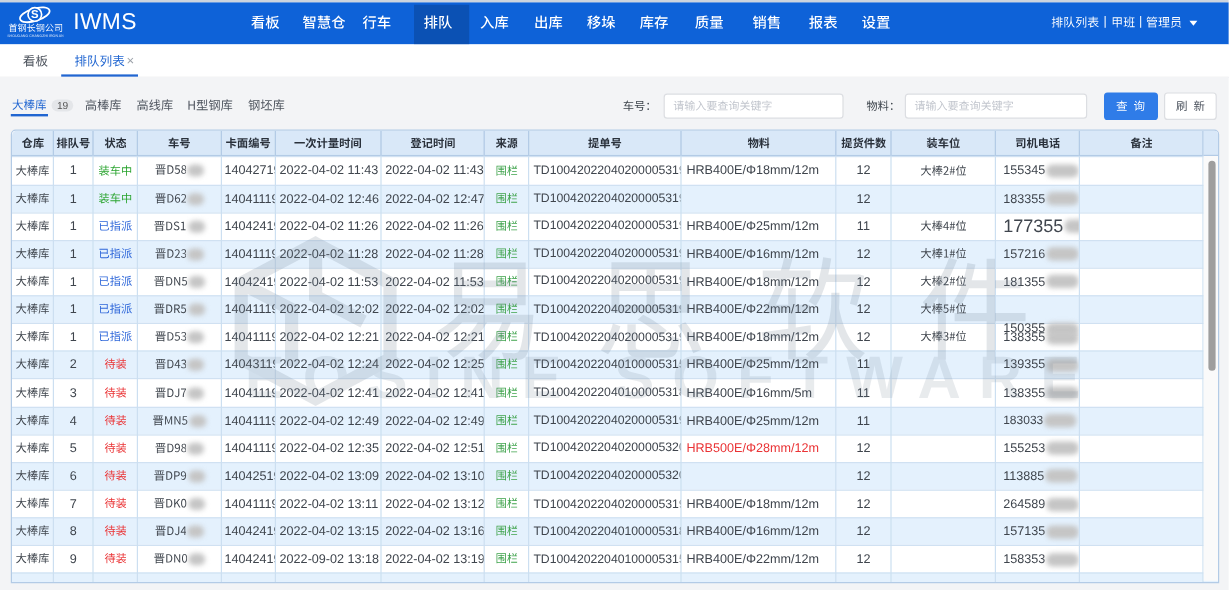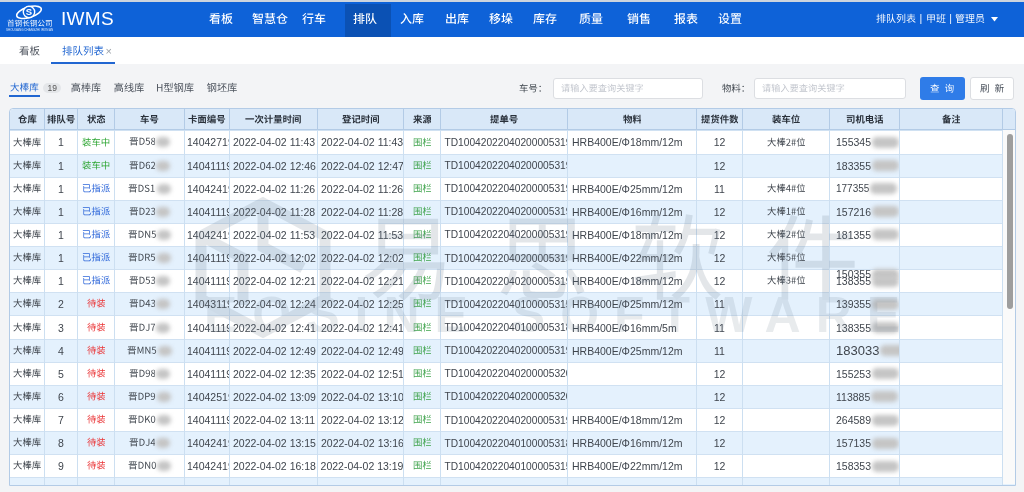--- a/index.html
+++ b/index.html
@@ -804,21 +804,21 @@
           <g fill="currentColor" transform="translate(0,8.65) scale(0.009400,-0.009400)">
             <use href="#q27" x="0"></use>
             <use href="#q28" x="1000"></use>
             <use href="#q74" x="2000"></use>
             <use href="#q6c" x="2555"></use>
             <use href="#q6d" x="3110"></use>
           </g>
         </svg>
       </div>
       <div style="position:absolute;left:820px;top:68.66px;width:69px;height:22.13px;display:flex;align-items:center;justify-content:flex-start;padding-left:6px;box-sizing:border-box;overflow:hidden;white-space:nowrap;">
-        <span style="font-size:10px;color:#3f454d">177355</span>
+        <span style="font-size:15px;color:#3f454d">177355</span>
         <span class="bl" style="width:27px;height:11px;margin-left:1px"></span>
       </div>
       <div style="position:absolute;left:1px;top:91.79px;width:33px;height:22.13px;display:flex;align-items:center;justify-content:center;padding-left:0px;box-sizing:border-box;overflow:hidden;white-space:nowrap;color:#3f454d">
         <svg class="zh" width="28.2" height="11.8" style="width:28.2px;height:11.8px">
           <g fill="currentColor" transform="translate(0,8.65) scale(0.009400,-0.009400)">
             <use href="#q27" x="0"></use>
             <use href="#q28" x="1000"></use>
             <use href="#q29" x="2000"></use>
           </g>
         </svg>
@@ -1279,21 +1279,21 @@
       <div style="position:absolute;left:431px;top:230.57px;width:126px;height:22.13px;display:flex;align-items:center;justify-content:flex-start;padding-left:3.5px;box-sizing:border-box;overflow:hidden;white-space:nowrap;">
         <span style="font-size:10.2px;color:#3f454d">TD10042022040200005319</span>
       </div>
       <div style="position:absolute;left:558px;top:230.57px;width:128px;height:22.13px;display:flex;align-items:center;justify-content:flex-start;padding-left:4px;box-sizing:border-box;overflow:hidden;white-space:nowrap;">
         <span style="font-size:10.5px;color:#3f454d">HRB400E/Φ25mm/12m</span>
       </div>
       <div style="position:absolute;left:687px;top:230.57px;width:45px;height:22.13px;display:flex;align-items:center;justify-content:center;padding-left:0px;box-sizing:border-box;overflow:hidden;white-space:nowrap;">
         <span style="font-size:10.5px;color:#3f454d">11</span>
       </div>
       <div style="position:absolute;left:820px;top:230.57px;width:69px;height:22.13px;display:flex;align-items:center;justify-content:flex-start;padding-left:6px;box-sizing:border-box;overflow:hidden;white-space:nowrap;">
-        <span style="font-size:13px;color:#3f454d">183033</span>
+        <span style="font-size:10px;color:#3f454d">183033</span>
         <span class="bl" style="width:27px;height:11px;margin-left:1px"></span>
       </div>
       <div style="position:absolute;left:1px;top:253.70px;width:33px;height:22.13px;display:flex;align-items:center;justify-content:center;padding-left:0px;box-sizing:border-box;overflow:hidden;white-space:nowrap;color:#3f454d">
         <svg class="zh" width="28.2" height="11.8" style="width:28.2px;height:11.8px">
           <g fill="currentColor" transform="translate(0,8.65) scale(0.009400,-0.009400)">
             <use href="#q27" x="0"></use>
             <use href="#q28" x="1000"></use>
             <use href="#q29" x="2000"></use>
           </g>
         </svg>
@@ -1333,20 +1333,23 @@
         <svg class="zh" width="18.8" height="11.8" style="width:18.8px;height:11.8px">
           <g fill="currentColor" transform="translate(0,8.65) scale(0.009400,-0.009400)">
             <use href="#q69" x="0"></use>
             <use href="#q6a" x="1000"></use>
           </g>
         </svg>
       </div>
       <div style="position:absolute;left:431px;top:253.70px;width:126px;height:22.13px;display:flex;align-items:center;justify-content:flex-start;padding-left:3.5px;box-sizing:border-box;overflow:hidden;white-space:nowrap;">
         <span style="font-size:10.2px;color:#3f454d">TD10042022040200005320</span>
       </div>
+      <div style="position:absolute;left:558px;top:253.70px;width:128px;height:22.13px;display:flex;align-items:center;justify-content:flex-start;padding-left:4px;box-sizing:border-box;overflow:hidden;white-space:nowrap;">
+        <span style="font-size:10.5px;color:#ea3335">HRB500E/Φ28mm/12m</span>
+      </div>
       <div style="position:absolute;left:687px;top:253.70px;width:45px;height:22.13px;display:flex;align-items:center;justify-content:center;padding-left:0px;box-sizing:border-box;overflow:hidden;white-space:nowrap;">
         <span style="font-size:10.5px;color:#3f454d">12</span>
       </div>
       <div style="position:absolute;left:820px;top:253.70px;width:69px;height:22.13px;display:flex;align-items:center;justify-content:flex-start;padding-left:6px;box-sizing:border-box;overflow:hidden;white-space:nowrap;">
         <span style="font-size:10.5px;color:#3f454d">155253</span>
         <span class="bl" style="width:27px;height:11px;margin-left:1px"></span>
       </div>
       <div style="position:absolute;left:1px;top:276.83px;width:33px;height:22.13px;display:flex;align-items:center;justify-content:center;padding-left:0px;box-sizing:border-box;overflow:hidden;white-space:nowrap;color:#3f454d">
         <svg class="zh" width="28.2" height="11.8" style="width:28.2px;height:11.8px">
           <g fill="currentColor" transform="translate(0,8.65) scale(0.009400,-0.009400)">
@@ -1555,23 +1558,23 @@
             <use href="#q76" x="1688"></use>
             <use href="#q7f" x="2411"></use>
           </g>
         </svg>
         <span class="bl" style="width:14px;height:10px;margin-left:1px"></span>
       </div>
       <div style="position:absolute;left:175px;top:346.22px;width:44px;height:22.13px;display:flex;align-items:center;justify-content:flex-start;padding-left:2px;box-sizing:border-box;overflow:hidden;white-space:nowrap;">
         <span style="font-size:10.5px;color:#3f454d">140424195</span>
       </div>
       <div style="position:absolute;left:220px;top:346.22px;width:87px;height:22.13px;display:flex;align-items:center;justify-content:flex-start;padding-left:3px;box-sizing:border-box;overflow:hidden;white-space:nowrap;">
-        <span style="font-size:10.5px;color:#3f454d">2022-04-02 16:18</span>
-      </div>
-      <div style="position:absolute;left:308px;top:346.22px;width:85px;height:22.13px;display:flex;align-items:center;justify-content:center;padding-left:3px;box-sizing:border-box;overflow:hidden;white-space:nowrap;">
+        <span style="font-size:10.5px;color:#3f454d">2022-09-02 13:18</span>
+      </div>
+      <div style="position:absolute;left:308px;top:346.22px;width:85px;height:22.13px;display:flex;align-items:center;justify-content:flex-start;padding-left:3px;box-sizing:border-box;overflow:hidden;white-space:nowrap;">
         <span style="font-size:10.5px;color:#3f454d">2022-04-02 13:19</span>
       </div>
       <div style="position:absolute;left:394px;top:346.22px;width:36px;height:22.13px;display:flex;align-items:center;justify-content:center;padding-left:0px;box-sizing:border-box;overflow:hidden;white-space:nowrap;color:#3da24a">
         <svg class="zh" width="18.8" height="11.8" style="width:18.8px;height:11.8px">
           <g fill="currentColor" transform="translate(0,8.65) scale(0.009400,-0.009400)">
             <use href="#q69" x="0"></use>
             <use href="#q6a" x="1000"></use>
           </g>
         </svg>
       </div>

